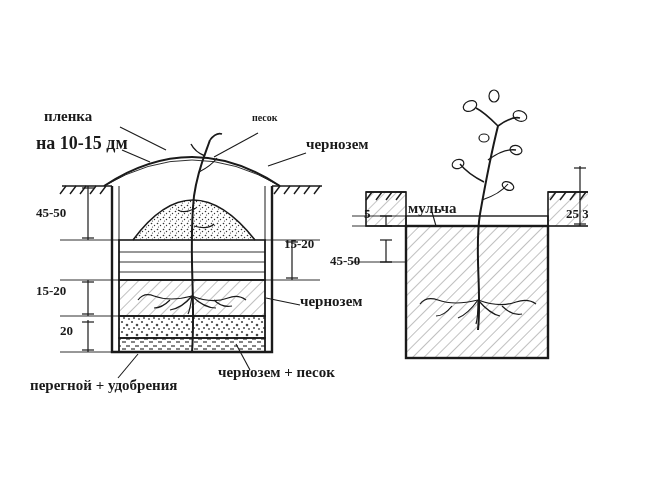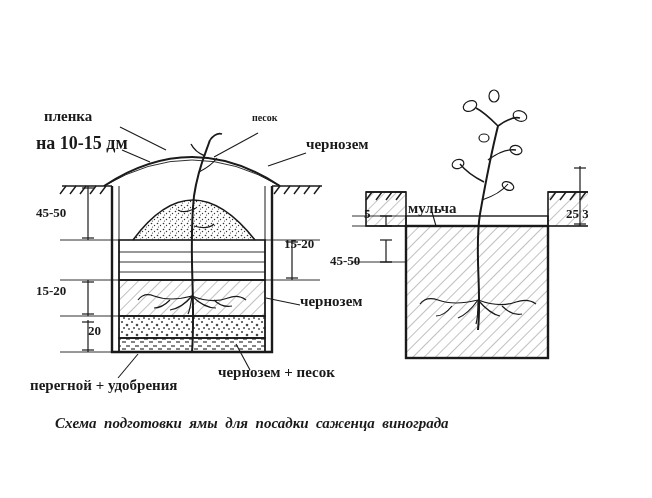--- a/index.html
+++ b/index.html
@@ -284,25 +284,24 @@
   <div class="lbl lbl-bold" style="left:218px; top:364px; font-size:15px;">чернозем + песок</div>
 
   <div class="lbl lbl-bold" style="left:30px; top:377px; font-size:15px;">перегной + удобрения</div>
 
   <div class="dim" style="left:36px; top:205px;">45-50</div>
 
   <div class="dim" style="left:284px; top:236px;">15-20</div>
 
   <div class="dim" style="left:36px; top:283px;">15-20</div>
 
-  <div class="dim" style="left:60px; top:323px;margin-left:28px;">20</div>
+  <div class="dim" style="left:60px; top:323px;">20</div>
 
   <div class="lbl lbl-bold" style="left:408px; top:200px; font-size:15px;">мульча</div>
 
   <div class="dim" style="left:364px; top:206px;">5</div>
 
   <div class="dim" style="left:330px; top:253px;">45-50</div>
 
   <div class="dim" style="left:566px; top:206px;">25 30</div>
 
-  <div class="caption" style="left:55px; top:415px; font-size:15px;">Схема  подготовки  ямы  для  посадки  саженца  винограда</div>
 
 </div>
 
 </body></html>

